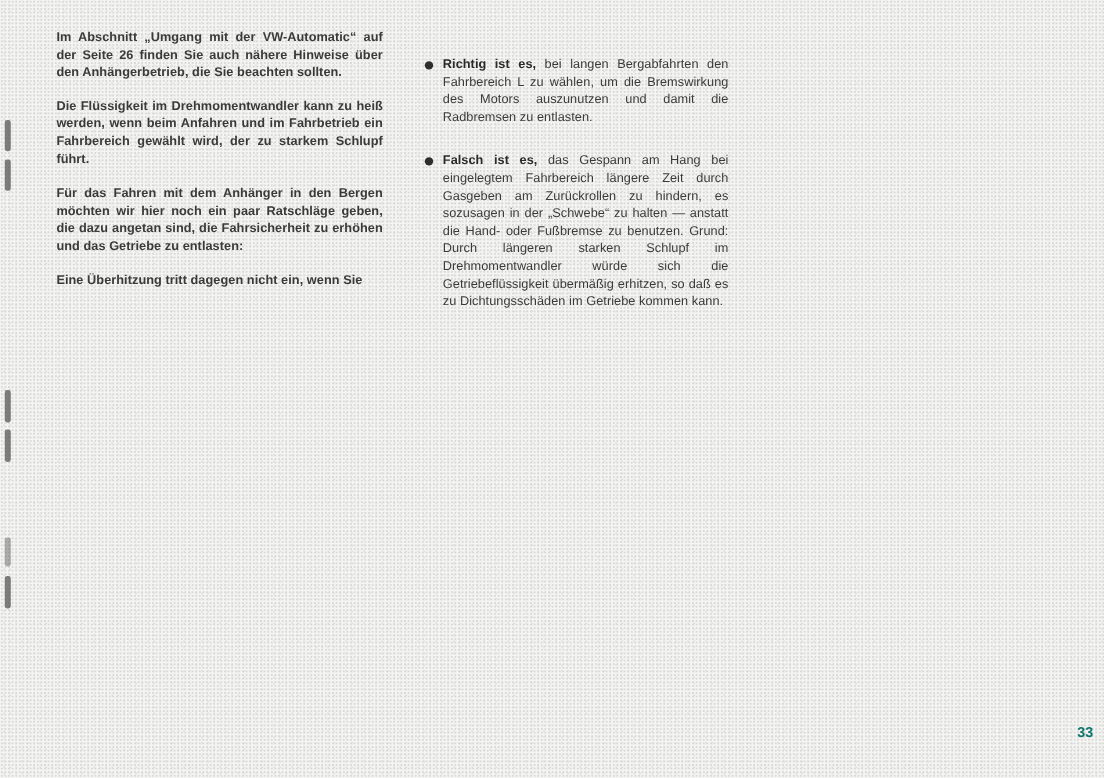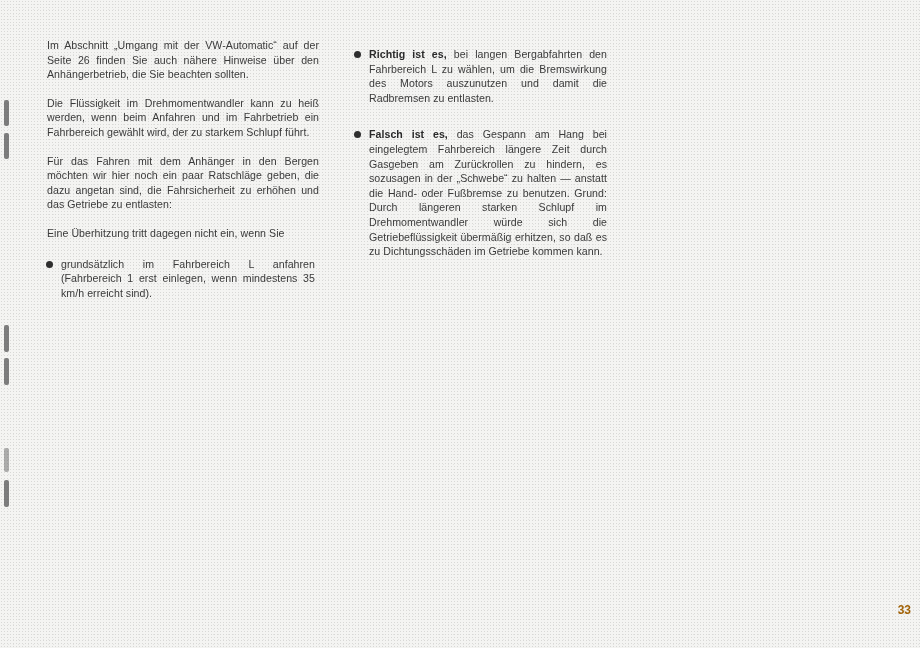--- a/index.html
+++ b/index.html
@@ -8,49 +8,45 @@
       background-color: #f4f4f2;
       background-image:
         radial-gradient(#d8d8d6 0.6px, transparent 0.7px),
         radial-gradient(#e2e2e0 0.6px, transparent 0.7px);
       background-size: 3px 3px, 5px 5px;
       background-position: 0 0, 1px 2px;
       font-family: "Liberation Sans", sans-serif;
       color: #3a3a3a;
     }
     .col { position: absolute; width: 272px; font-size: 10.6px; line-height: 14.6px; letter-spacing: 0.05px; }
-    .col-left { left: 47px; top: 38px; }
+    .col-left { left: 47px; top: 24px; font-weight: bold; }
     .col-right { left: 355px; top: 47px; width: 256px; }
     .para { margin: 0 0 14px 0; text-align: justify; }
     .bullet { position: relative; padding-left: 14px; margin: 0 4px 14px 0; text-align: justify; }
     .bullet .dot { position: absolute; left: -1px; top: 4px; width: 7px; height: 7px; border-radius: 50%; background: #2e2e2e; }
     .col-right .bullet { padding-left: 14px; }
     .bold { font-weight: bold; color: #2a2a2a; }
-    .page-number { position: absolute; right: 9px; top: 603px; font-size: 12px; font-weight: bold; color: #a16207; }
+    .page-number { position: absolute; right: 9px; top: 603px; font-size: 12px; font-weight: bold; color: #0f766e; }
     .binding-mark { position: absolute; left: 4px; width: 5px; border-radius: 2px; background: #555; opacity: 0.75; }
   </style>
 </head>
 <body>
 
 <div class="binding-mark" style="top:100px;height:26px;"></div>
 <div class="binding-mark" style="top:133px;height:26px;"></div>
 <div class="binding-mark" style="top:325px;height:27px;"></div>
 <div class="binding-mark" style="top:358px;height:27px;"></div>
 <div class="binding-mark" style="top:448px;height:24px;opacity:0.45;"></div>
 <div class="binding-mark" style="top:480px;height:27px;"></div>
 
 <div class="col col-left">
   <p class="para">Im Abschnitt „Umgang mit der VW-Automatic“ auf der Seite 26 finden Sie auch nähere Hinweise über den Anhängerbetrieb, die Sie beachten sollten.</p>
   <p class="para">Die Flüssigkeit im Drehmomentwandler kann zu heiß werden, wenn beim Anfahren und im Fahrbetrieb ein Fahrbereich gewählt wird, der zu starkem Schlupf führt.</p>
   <p class="para">Für das Fahren mit dem Anhänger in den Bergen möchten wir hier noch ein paar Ratschläge geben, die dazu angetan sind, die Fahrsicherheit zu erhöhen und das Getriebe zu entlasten:</p>
   <p class="para" style="margin-bottom:16px;">Eine Überhitzung tritt dagegen nicht ein, wenn Sie</p>
-  <div class="bullet">
-    <span class="dot"></span>
-    <span>grundsätzlich im Fahrbereich L anfahren (Fahrbereich 1 erst einlegen, wenn mindestens 35 km/h erreicht sind).</span>
-  </div>
 </div>
 
 <div class="col col-right">
   <div class="bullet" style="margin-bottom:22px;">
     <span class="dot"></span>
     <span class="bold">Richtig ist es,</span><span> bei langen Bergabfahrten den Fahrbereich L zu wählen, um die Bremswirkung des Motors auszunutzen und damit die Radbremsen zu entlasten.</span>
   </div>
   <div class="bullet">
     <span class="dot"></span>
     <span class="bold">Falsch ist es,</span><span> das Gespann am Hang bei eingelegtem Fahrbereich längere Zeit durch Gasgeben am Zurückrollen zu hindern, es sozusagen in der „Schwebe“ zu halten — anstatt die Hand- oder Fußbremse zu benutzen. Grund: Durch längeren starken Schlupf im Drehmomentwandler würde sich die Getriebeflüssigkeit übermäßig erhitzen, so daß es zu Dichtungsschäden im Getriebe kommen kann.</span>

